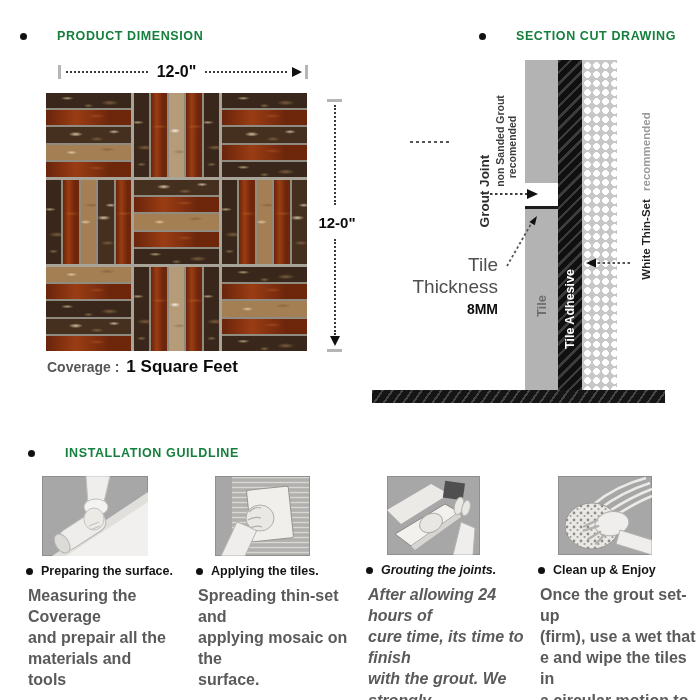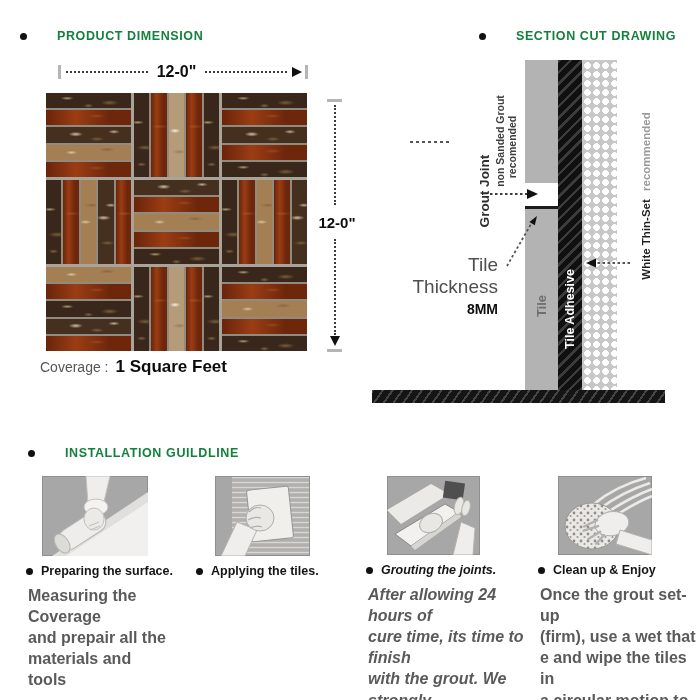--- a/index.html
+++ b/index.html
@@ -40,21 +40,21 @@
     linear-gradient(90deg,rgba(40,10,0,.3),rgba(255,120,40,.18) 35%,rgba(40,10,0,.25) 75%),
     radial-gradient(ellipse 13px 3px at 60% 40%,rgba(255,150,70,.28),transparent 70%);}
   .s-tan{background-color:#a57f54;background-image:
     radial-gradient(ellipse 9px 3px at 30% 50%,rgba(240,225,195,.7),transparent 65%),
     radial-gradient(ellipse 12px 3px at 72% 30%,rgba(120,85,50,.6),transparent 70%);}
   .s-light{background-color:#b59b78;background-image:
     radial-gradient(ellipse 9px 4px at 40% 45%,rgba(250,245,235,.9),transparent 60%),
     radial-gradient(ellipse 10px 3px at 70% 70%,rgba(130,100,65,.55),transparent 70%);}
   
   #coverage{left:40px;top:357px;display:flex;align-items:baseline;}
-  #coverage .lbl{font-size:14px;font-weight:normal;color:#565656;}
+  #coverage .lbl{font-size:14px;font-weight:bold;color:#565656;margin-left:7px;}
   #coverage .val{font-size:17px;font-weight:bold;color:#0b0b0b;margin-left:7px;}
   
   .col-tile-upper{left:525px;top:60px;width:33px;height:123px;background:#b3b3b3;}
   .col-tile-lower{left:525px;top:206px;width:33px;height:184px;background:#b3b3b3;
                   border-top:3px solid #1c1c1c;box-sizing:border-box;}
   .col-adhesive{left:558px;top:60px;width:24px;height:330px;
     background:repeating-linear-gradient(135deg,#3c3c3c 0 2.5px,#101010 2.5px 8px);}
   .col-thinset{left:582px;top:60px;width:35px;height:330px;background-color:#c7c7c7;
     background-image:radial-gradient(circle,#ffffff 3.1px,rgba(255,255,255,0) 3.6px);
     background-size:9px 9px;background-position:1px 1px;}
@@ -255,20 +255,23 @@
       <rect x="34" y="12" width="42" height="52" rx="2" fill="#f0efec" stroke="#97958f"></rect>
     </g>
     <polygon points="6,80 30,80 42,54 22,46" fill="#efeeec" stroke="#b5b3b0"></polygon>
     <ellipse cx="45" cy="42" rx="14" ry="13" fill="#eae8e5" stroke="#b0aeab"></ellipse>
     <path d="M34,36 q6,-6 12,-4 M33,44 q7,-4 13,-2 M35,52 q7,-3 12,-1" stroke="#b0aeab" stroke-width="1.2" fill="none"></path>
   </svg>
   <div class="step-title">
     <span class="dot"></span>
     <span class="txt">Applying the tiles.</span>
   </div>
+  <div class="step-desc">Spreading thin-set and
+applying mosaic on the
+surface.</div>
 </div>
 
 <div class="card" style="left:366px;width:166px;font-style:italic;">
   <svg class="icon-box" style="margin-left:21px;" width="93" height="79" viewBox="0 0 93 79">
     <rect x="0.5" y="0.5" width="92" height="78" fill="#a7a7a7" stroke="#8f8f8f"></rect>
     <polygon points="0,34 44,8 62,18 14,48" fill="#eceae7"></polygon>
     <polygon points="8,58 58,28 72,36 24,70" fill="#f2f1ee" stroke="#8a8884"></polygon>
     <polygon points="24,70 72,36 74,41 28,74" fill="#d8d6d2"></polygon>
     <rect x="57" y="6" width="20" height="17" fill="#4f4f4f" transform="rotate(8 67 14)"></rect>
     <g transform="rotate(-28 44 47)">

